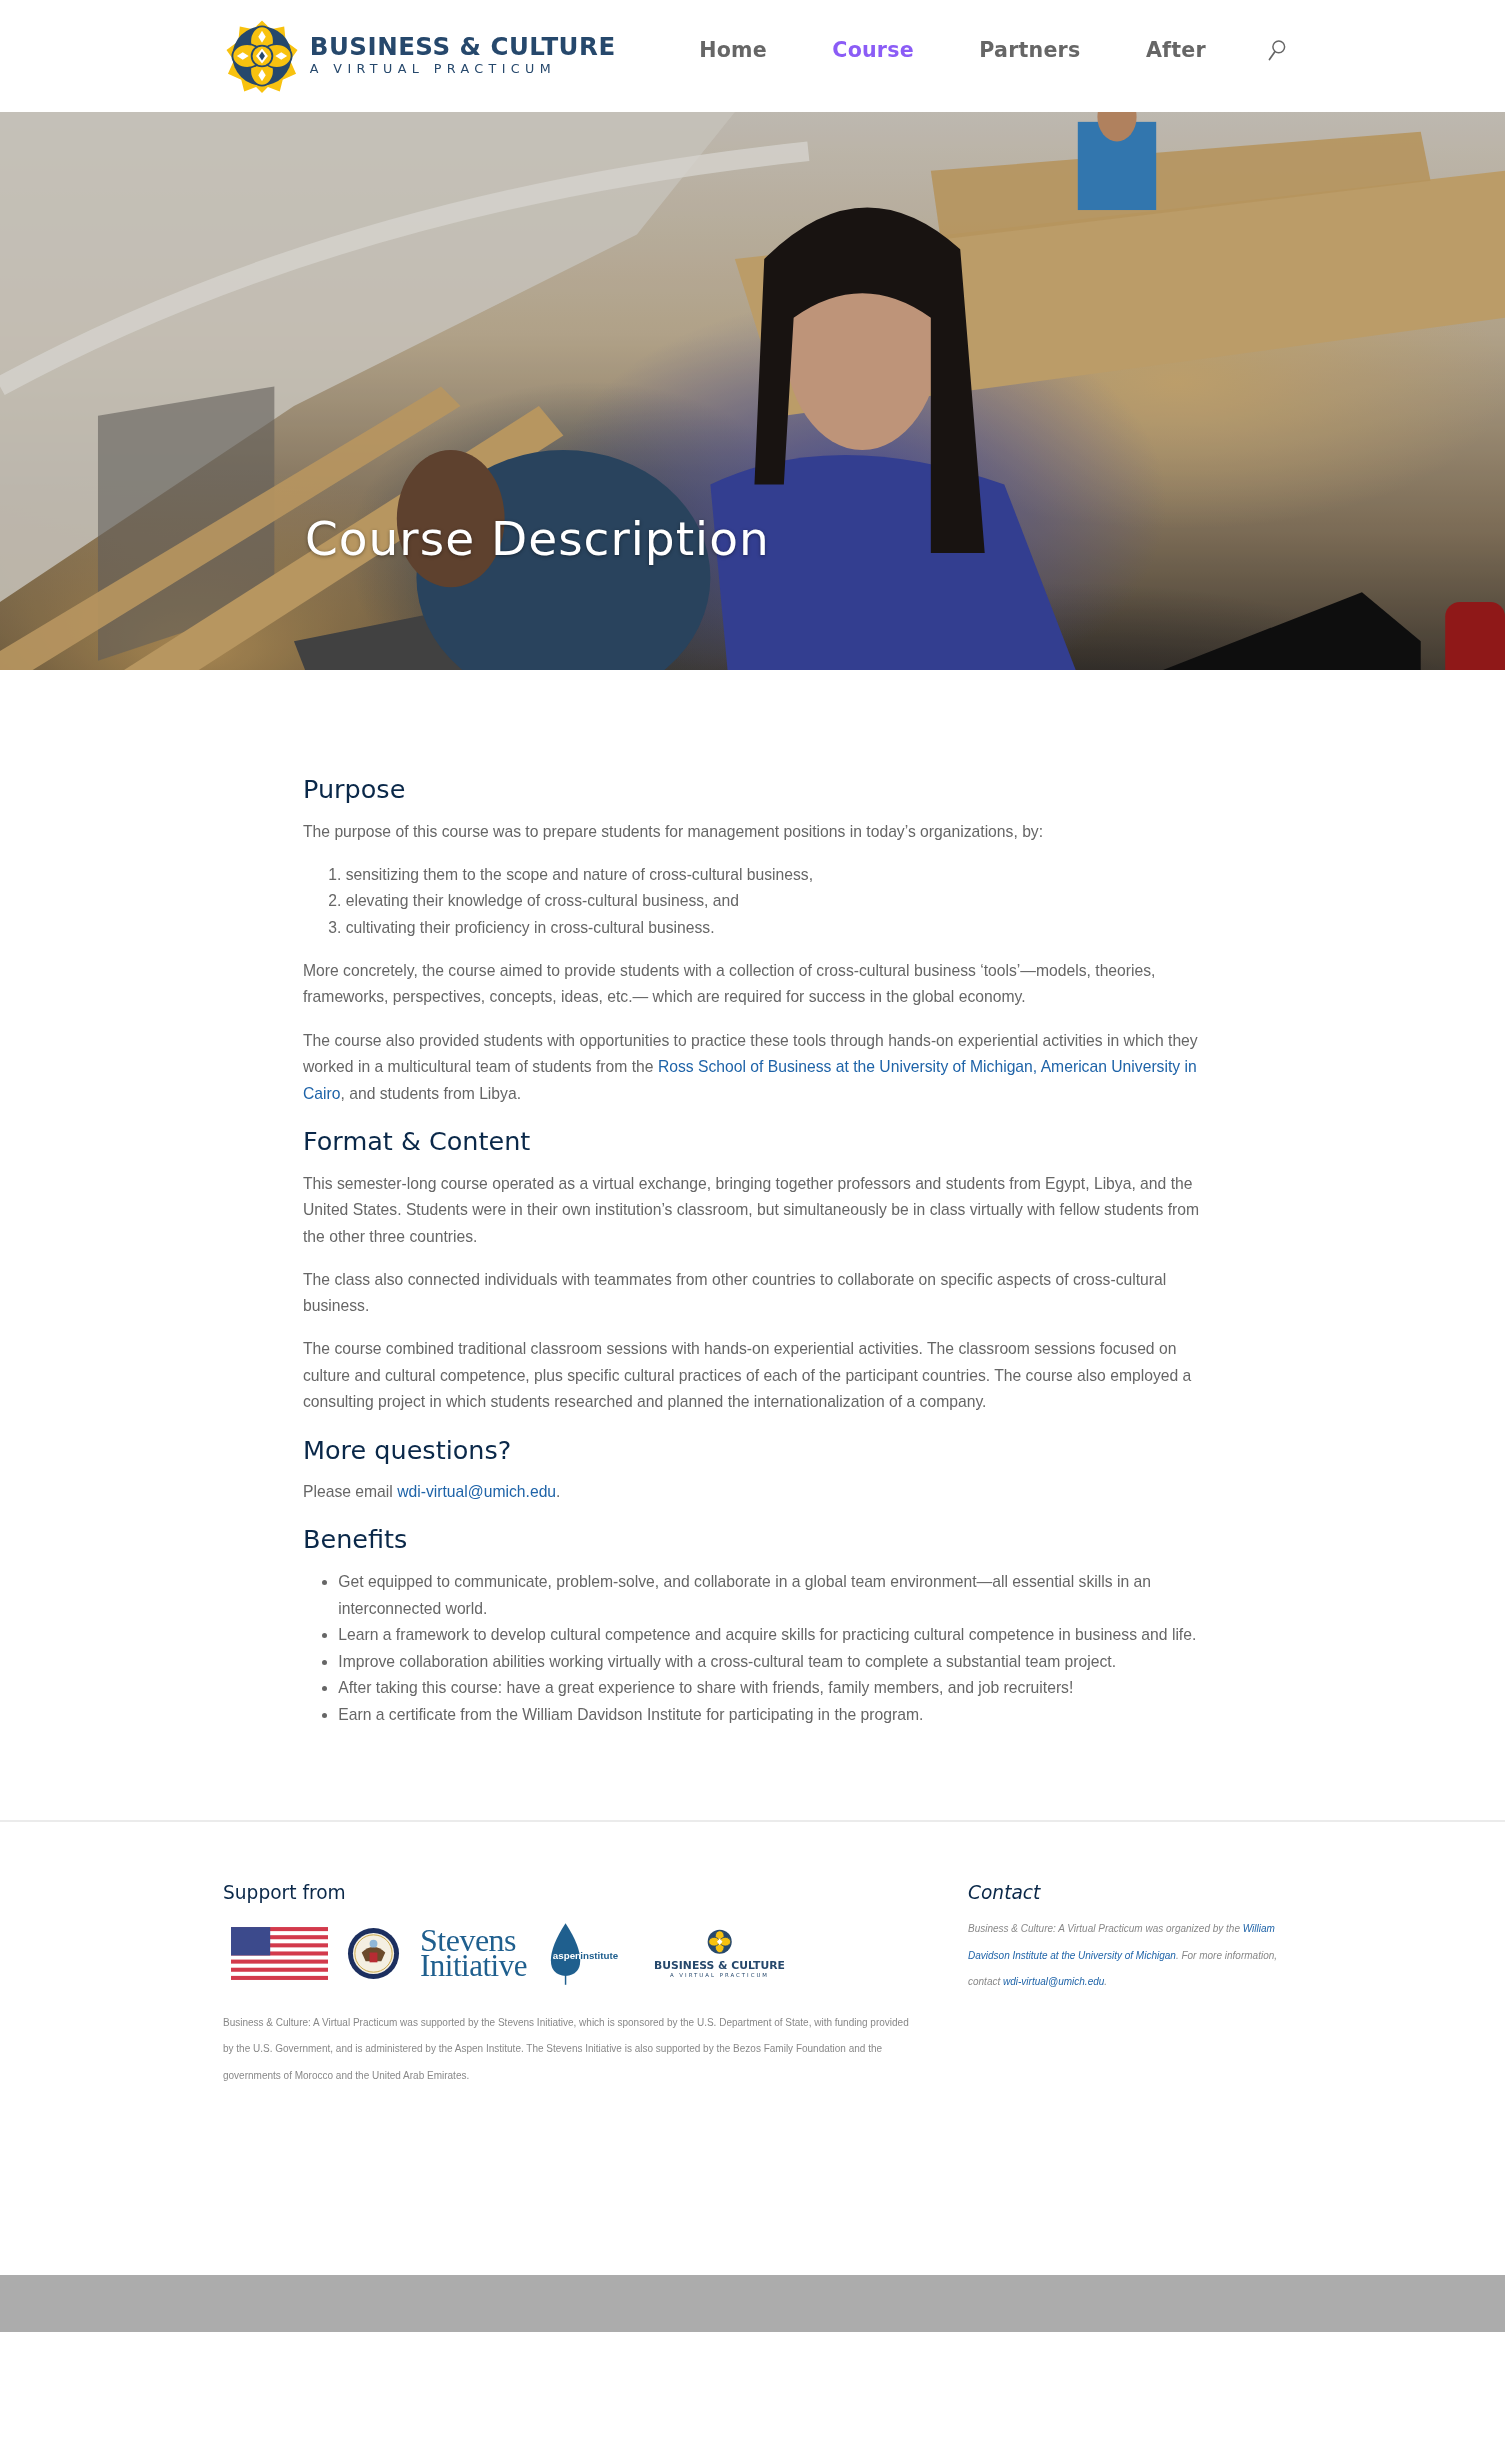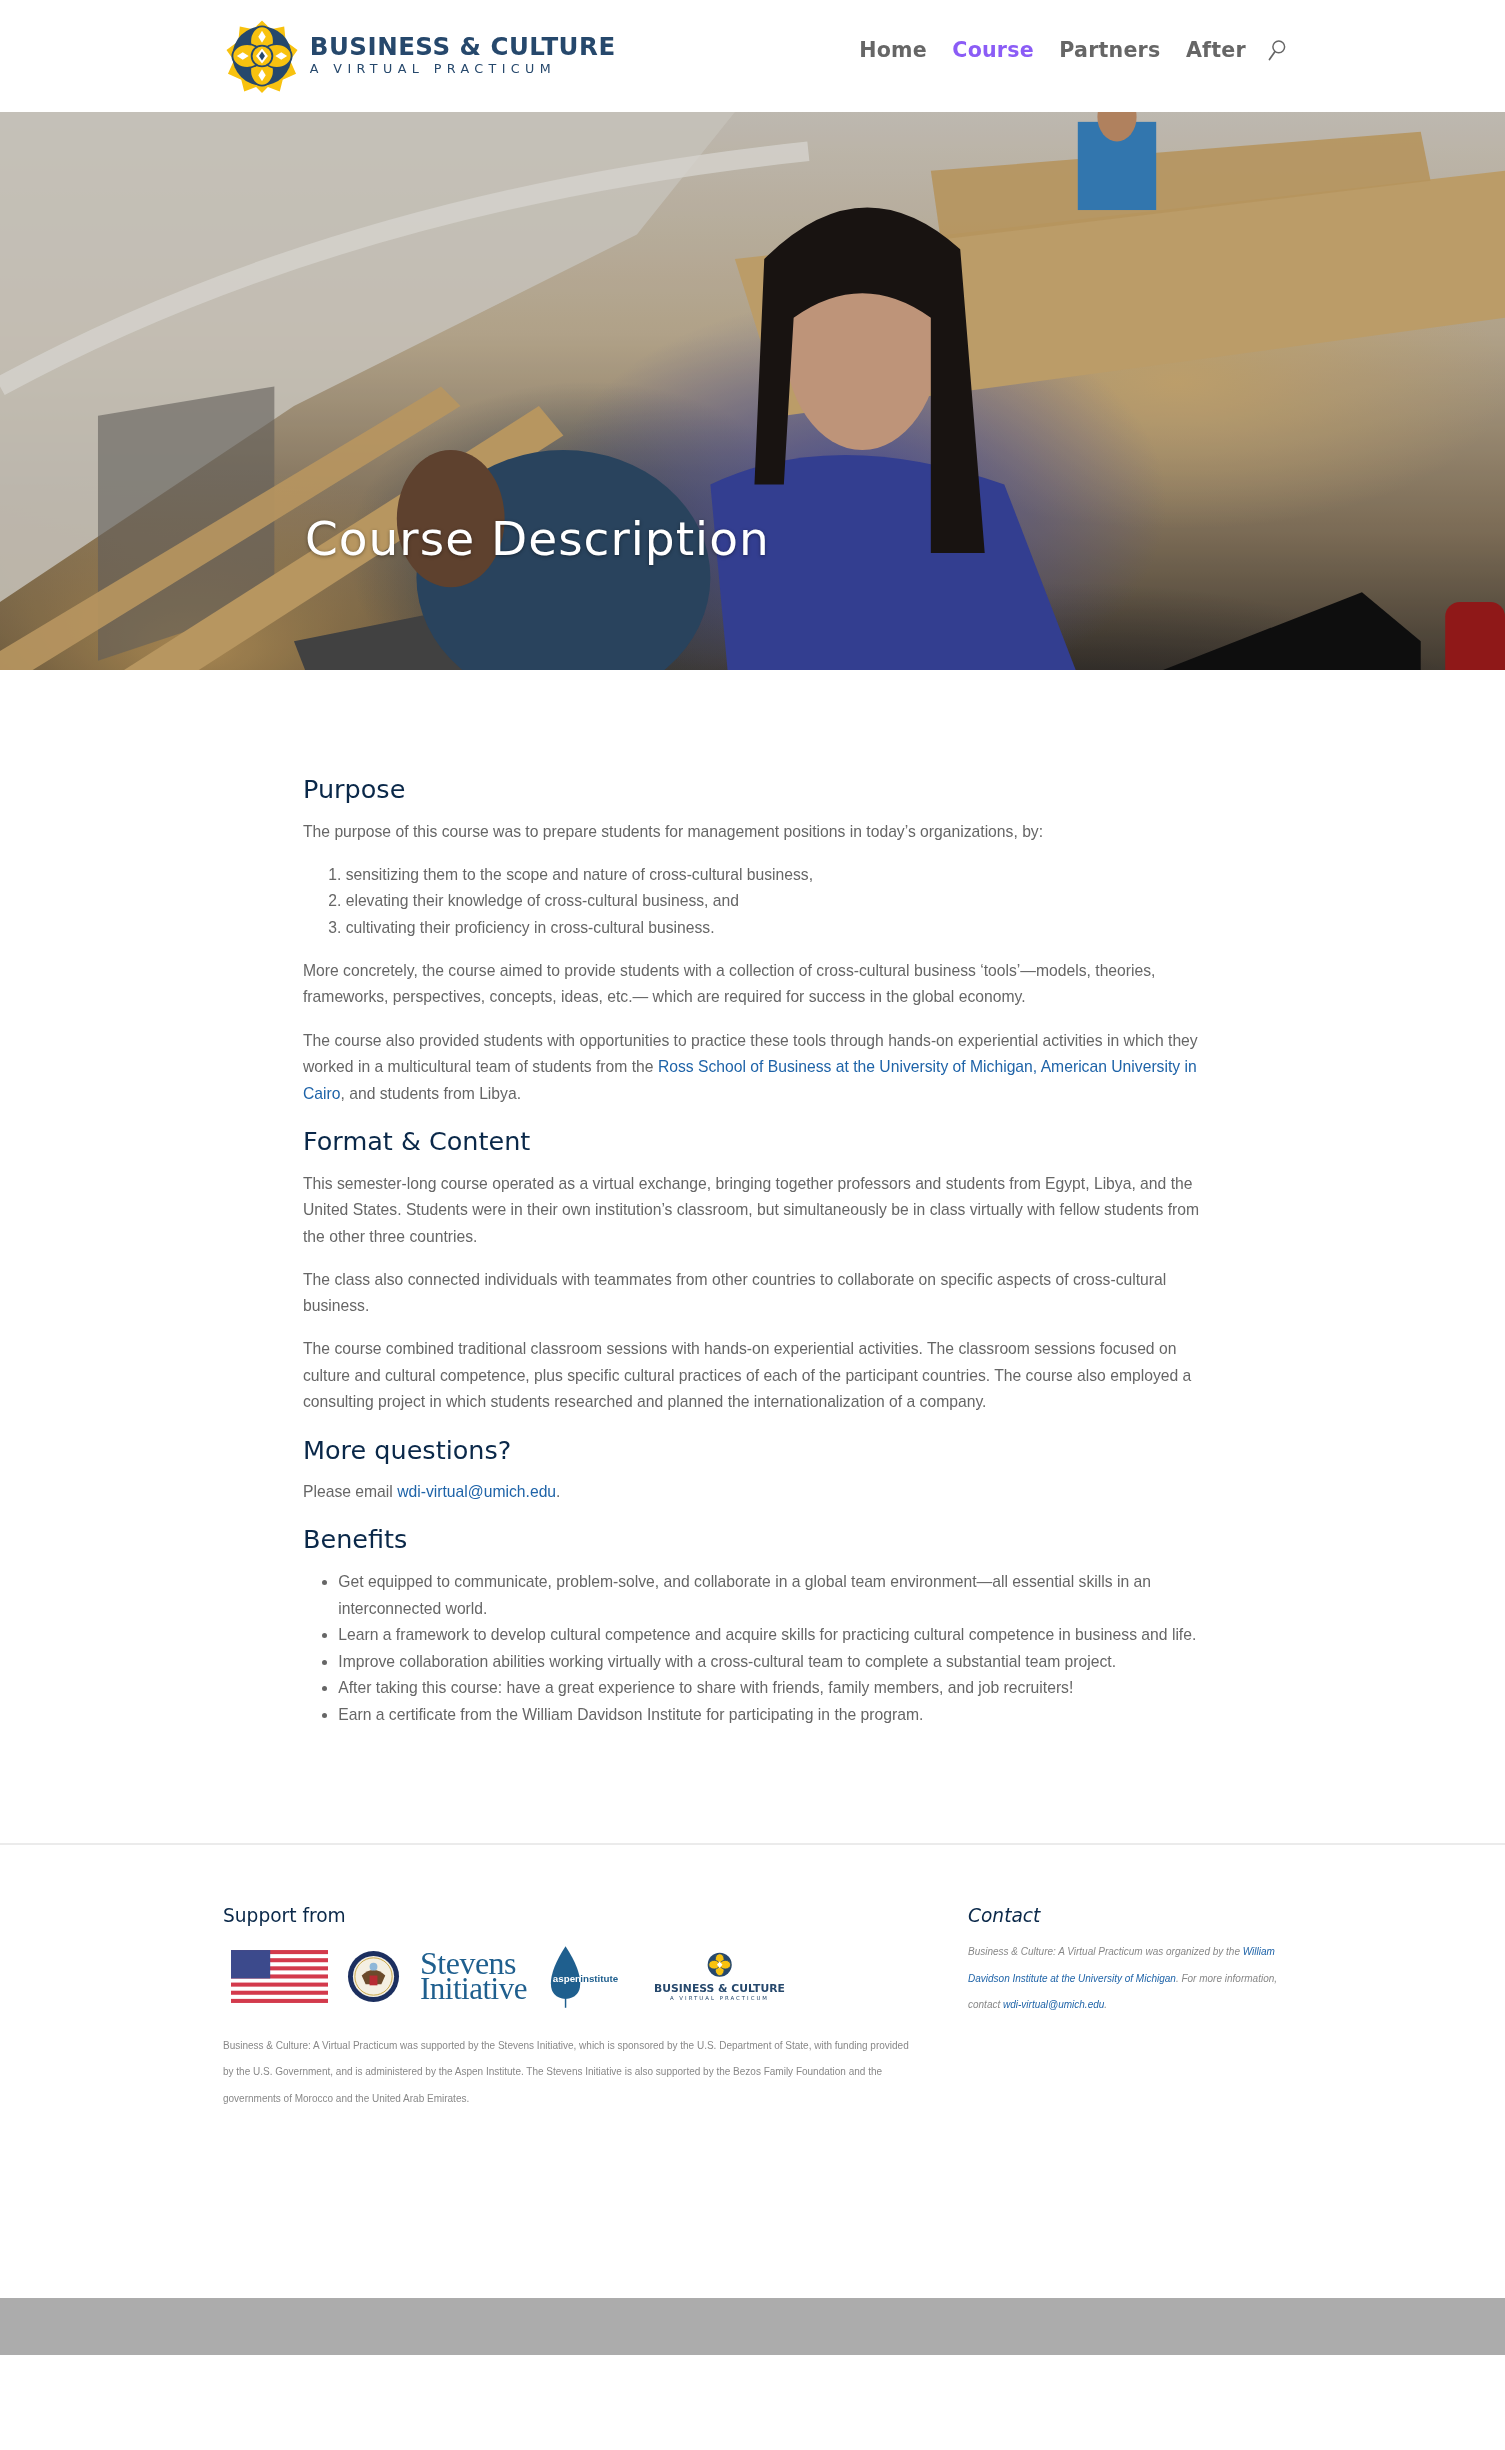--- a/index.html
+++ b/index.html
@@ -6,40 +6,40 @@
   html, body { width: 1505px; background: #ffffff; }
   body { font-family: "Liberation Sans", "DejaVu Sans", sans-serif; color: #666666; }
 
   
   .header { height: 112px; position: relative; background: #fff; }
   .logo { position: absolute; left: 225px; top: 18.6px; display: flex; align-items: center; height: 74px; }
   .logo-mark { width: 74px; height: 74px; }
   .logo-text { margin-left: 10.8px; }
   .logo-title { font-family: "DejaVu Sans", sans-serif; font-weight: bold; font-size: 24.5px; color: #26486c; letter-spacing: 0.5px; line-height: 28px; }
   .logo-sub { font-family: "DejaVu Sans", sans-serif; font-size: 12.7px; color: #26486c; letter-spacing: 5.4px; line-height: 16.7px; }
-  .nav { position: absolute; right: 218px; top: 38px; display: flex; align-items: center; }
+  .nav { position: absolute; right: 218px; top: 38px; display: flex; align-items: center; gap: 40px; }
   .nav-item { font-family: "DejaVu Sans", sans-serif; font-size: 20.6px; font-weight: bold; color: #666666; margin-left: 25.5px; text-decoration: none; letter-spacing: 0.2px; }
   .nav-item.active { color: #8b5cf6; }
   .search-btn { margin-left: 21.6px; width: 19.6px; height: 22.5px; display: inline-block; }
 
   
   .hero { position: relative; height: 558px; overflow: hidden;
     background:
       radial-gradient(ellipse 441px 294px at 858px 392px, rgba(72,80,170,0.9), rgba(72,80,170,0) 70%),
       radial-gradient(ellipse 343px 245px at 588px 441px, rgba(40,60,90,0.9), rgba(40,60,90,0) 70%),
       radial-gradient(ellipse 686px 343px at 1078px 711px, rgba(25,25,30,1), rgba(25,25,30,0) 70%),
       radial-gradient(ellipse 441px 196px at 1176px 270px, rgba(215,180,120,0.95), rgba(215,180,120,0) 75%),
       radial-gradient(ellipse 490px 245px at 196px 539px, rgba(200,160,95,0.9), rgba(200,160,95,0) 75%),
       linear-gradient(180deg, #d8d2c8 0%, #c9b89b 40%, #8d7b62 75%, #4b4338 100%);
   }
   .hero-overlay { position: absolute; inset: 0; background: rgba(0,0,0,0.12); }
   .hero-title { position: absolute; left: 305px; top: 399px; font-family: "DejaVu Sans", sans-serif; font-size: 47px; color: #ffffff; font-weight: normal; letter-spacing: 1px; text-shadow: 0 1px 3.9px rgba(0,0,0,0.4); }
 
   
-  .content { width: 897px; margin-left: 303px; padding-top: 98px; padding-bottom: 98px; }
+  .content { width: 897px; margin-left: 303px; padding-top: 98px; padding-bottom: 75px; }
   .content h2 { font-family: "DejaVu Sans", sans-serif; font-weight: normal; font-size: 25.5px; color: #0a2849; line-height: 34px; margin-bottom: 12.7px; margin-top: 3.9px; }
   .content p { font-size: 15.7px; line-height: 26.5px; color: #666666; margin-bottom: 16.7px; }
   .content a { color: #1e63a8; text-decoration: none; }
   .content ol, .content ul { margin-left: 34px; margin-bottom: 16.7px; }
   .content li { font-size: 15.7px; line-height: 26.5px; color: #666666; }
   .content ol { list-style: decimal; padding-left: 13.7px; margin-left: 29px; }
   .content ul { list-style: disc; padding-left: 13.7px; margin-left: 21.6px; }
 
   
   .footer-divider { height: 2px; background: #ebebeb; }

